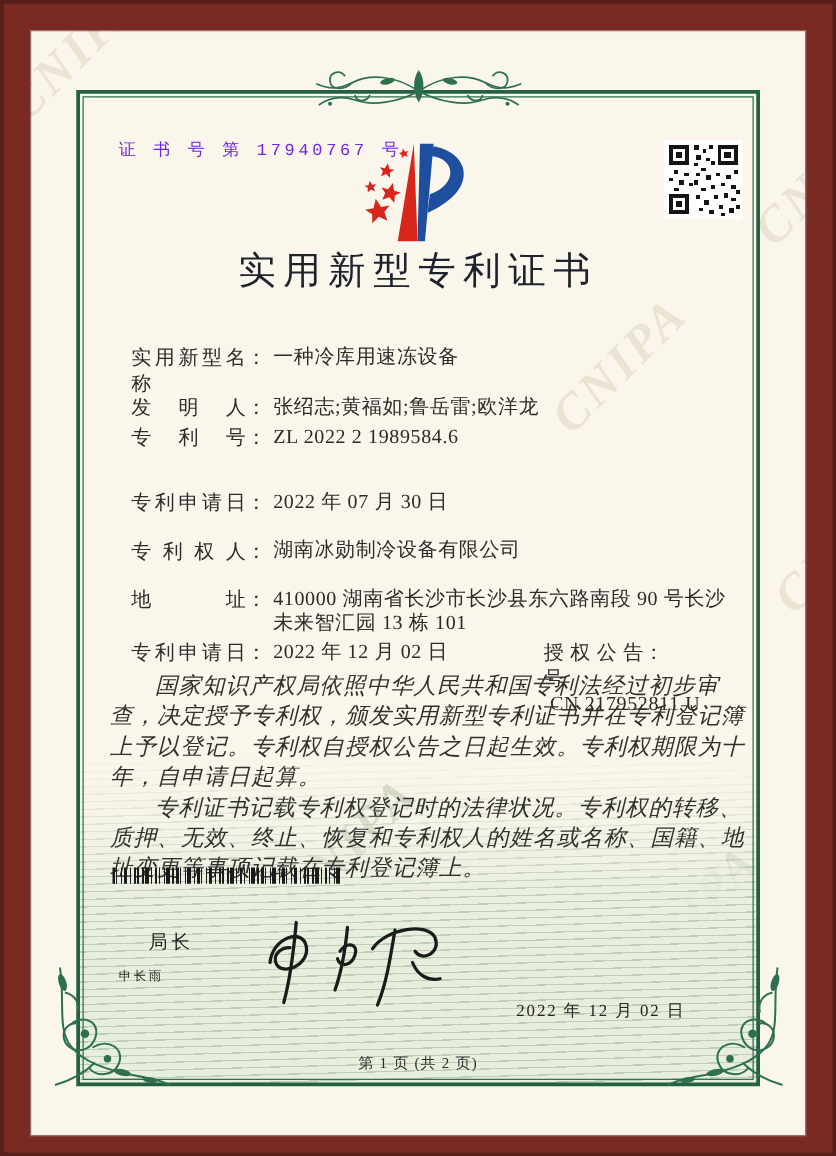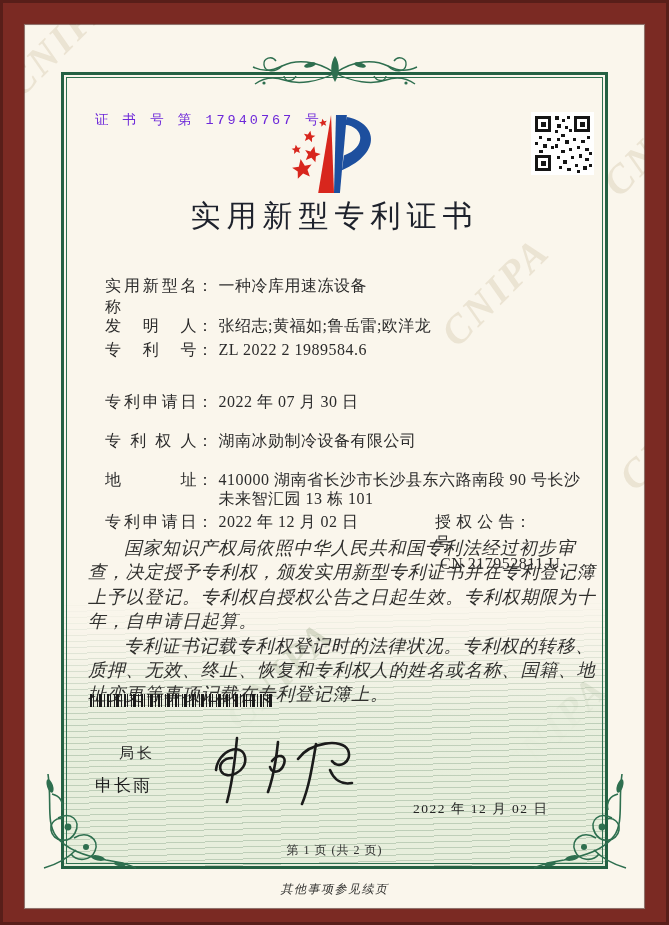--- a/index.html
+++ b/index.html
@@ -78,21 +78,21 @@
     left:90px; top:694px; width:183px; height:13px;
     background:repeating-linear-gradient(90deg,
       #1b1b1b 0 2px, transparent 2px 3px,
       #1b1b1b 3px 4px, transparent 4px 7px,
       #1b1b1b 7px 8px, transparent 8px 9px,
       #1b1b1b 9px 12px, transparent 12px 14px,
       #1b1b1b 14px 15px, transparent 15px 17px);
   }
   .sig-role{ left:95px; top:744px; font-size:15px; letter-spacing:3px; color:#1f1f1f;
     font-family:"Liberation Sans","DejaVu Sans",sans-serif;margin-left:24px; }
-  .sig-name{ left:95px; top:774px; font-size:17px; letter-spacing:2px; color:#1f1f1f;
+  .sig-name{ left:95px; top:774px; font-size:10px; letter-spacing:2px; color:#1f1f1f;
     font-family:"Liberation Sans","DejaVu Sans",sans-serif; }
   .sig-hand{ left:192px; top:732px; width:175px; height:76px; }
   .issue-date{ left:413px; top:800px; font-size:13.5px; letter-spacing:1.5px; color:#242424; }
   .page-no{ left:0; top:842px; width:669px; text-align:center; font-size:12px; color:#2d2d2d; letter-spacing:1px; }
   .foot-note{
     left:0; top:881px; width:669px; text-align:center; font-size:12px;
     color:#343432; font-style:italic; letter-spacing:1.5px; z-index:4;
   }
 </style>
 </head>
@@ -252,16 +252,15 @@
       <path d="M106,27 C118,10 150,6 156,18 C161,30 146,38 140,29"></path>
       <path d="M124,12 C120,36 117,55 110,72"></path>
       <path d="M138,38 C142,48 150,53 160,51"></path>
     </g>
   </svg>
 
   <div class="content issue-date">2022 年 12 月 02 日</div>
 
   <div class="content page-no">第 1 页 (共 2 页)</div>
 
-  <div class="content foot-note">其他事项参见续页</div>
 
   <div class="frame"></div>
 </div>
 
 </body></html>

